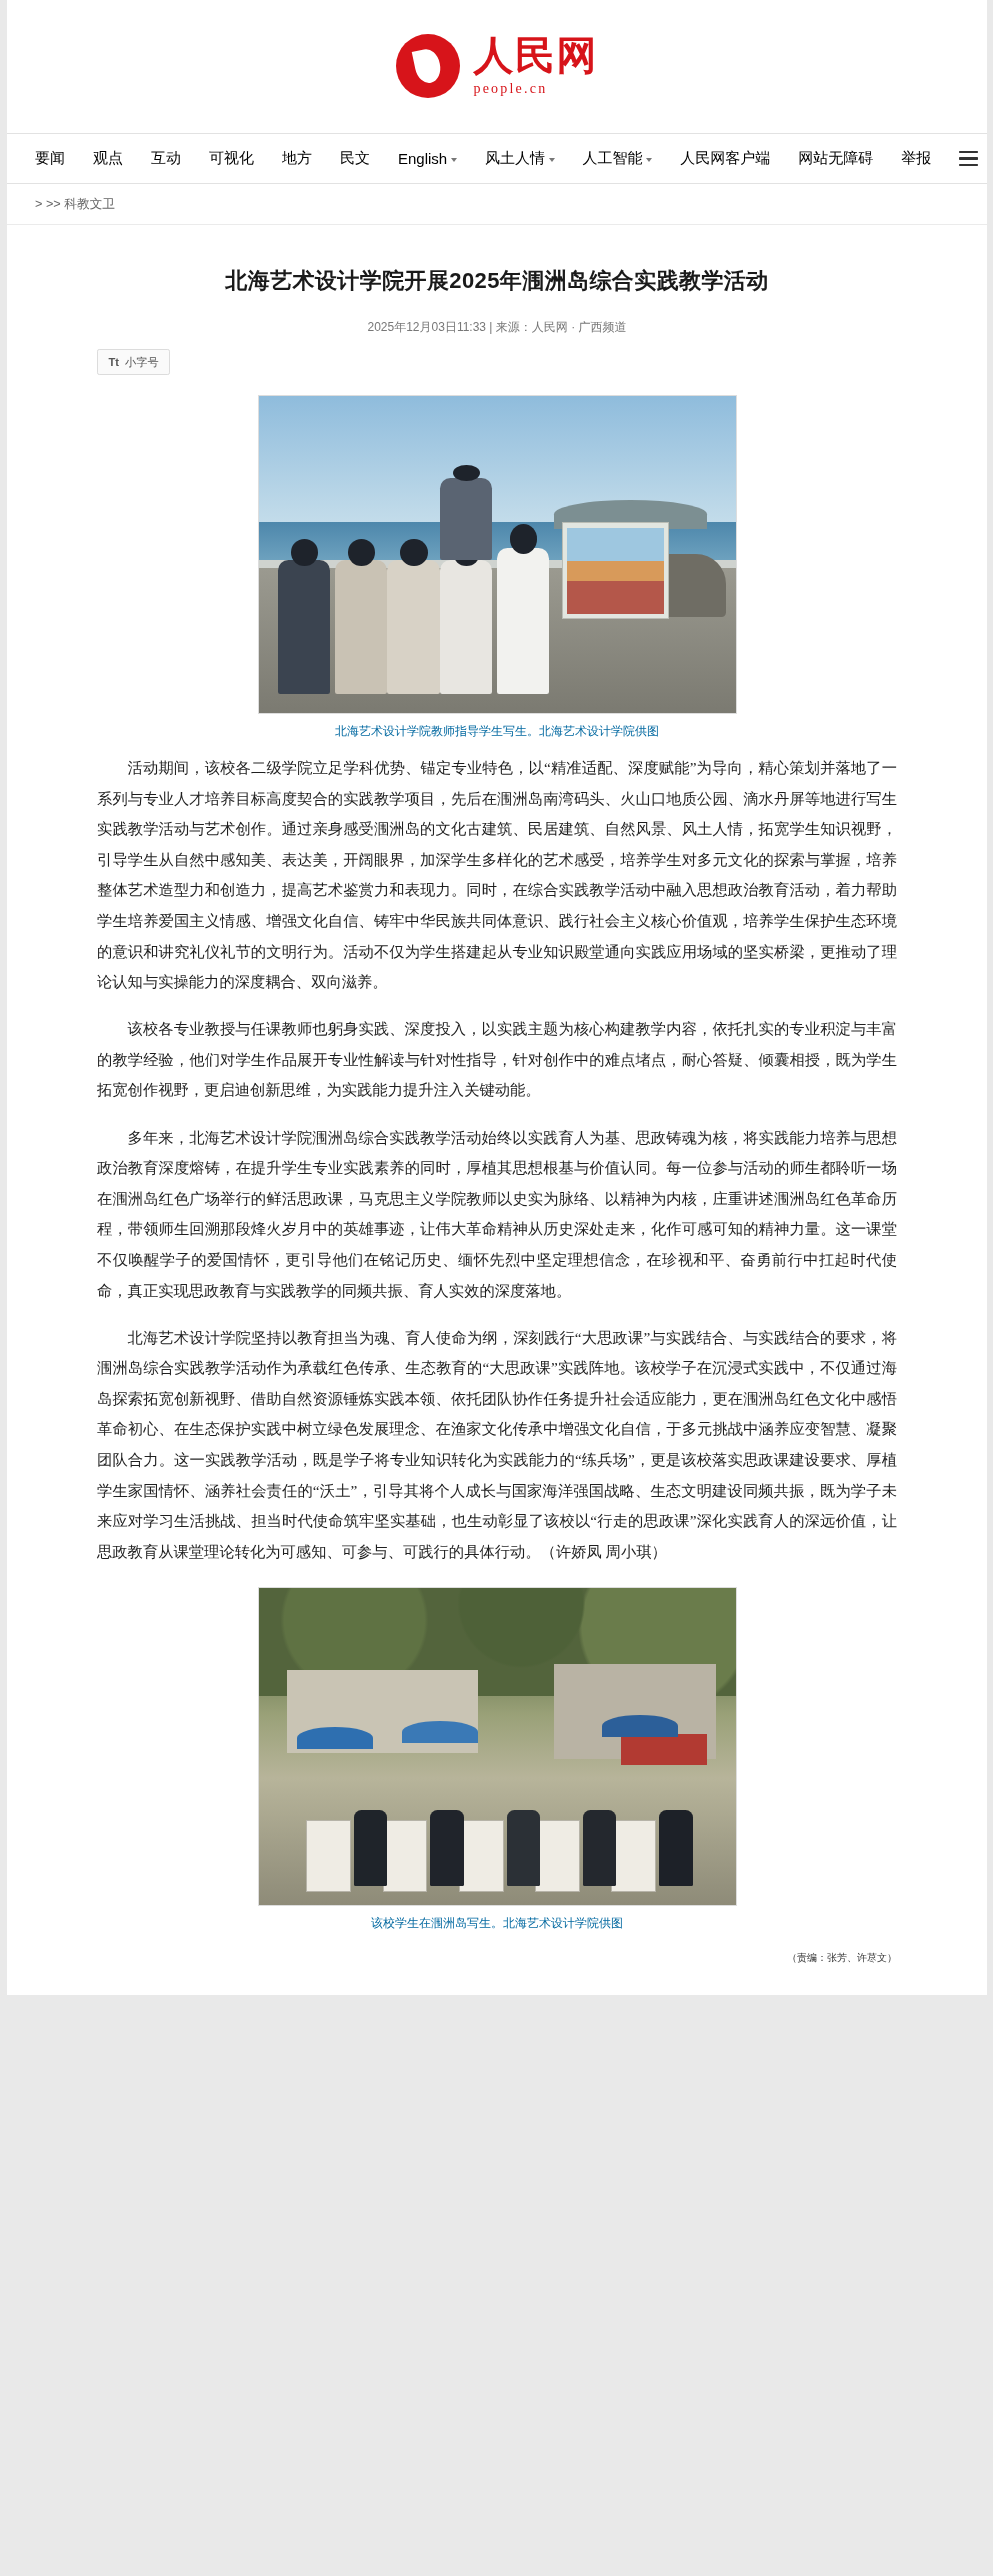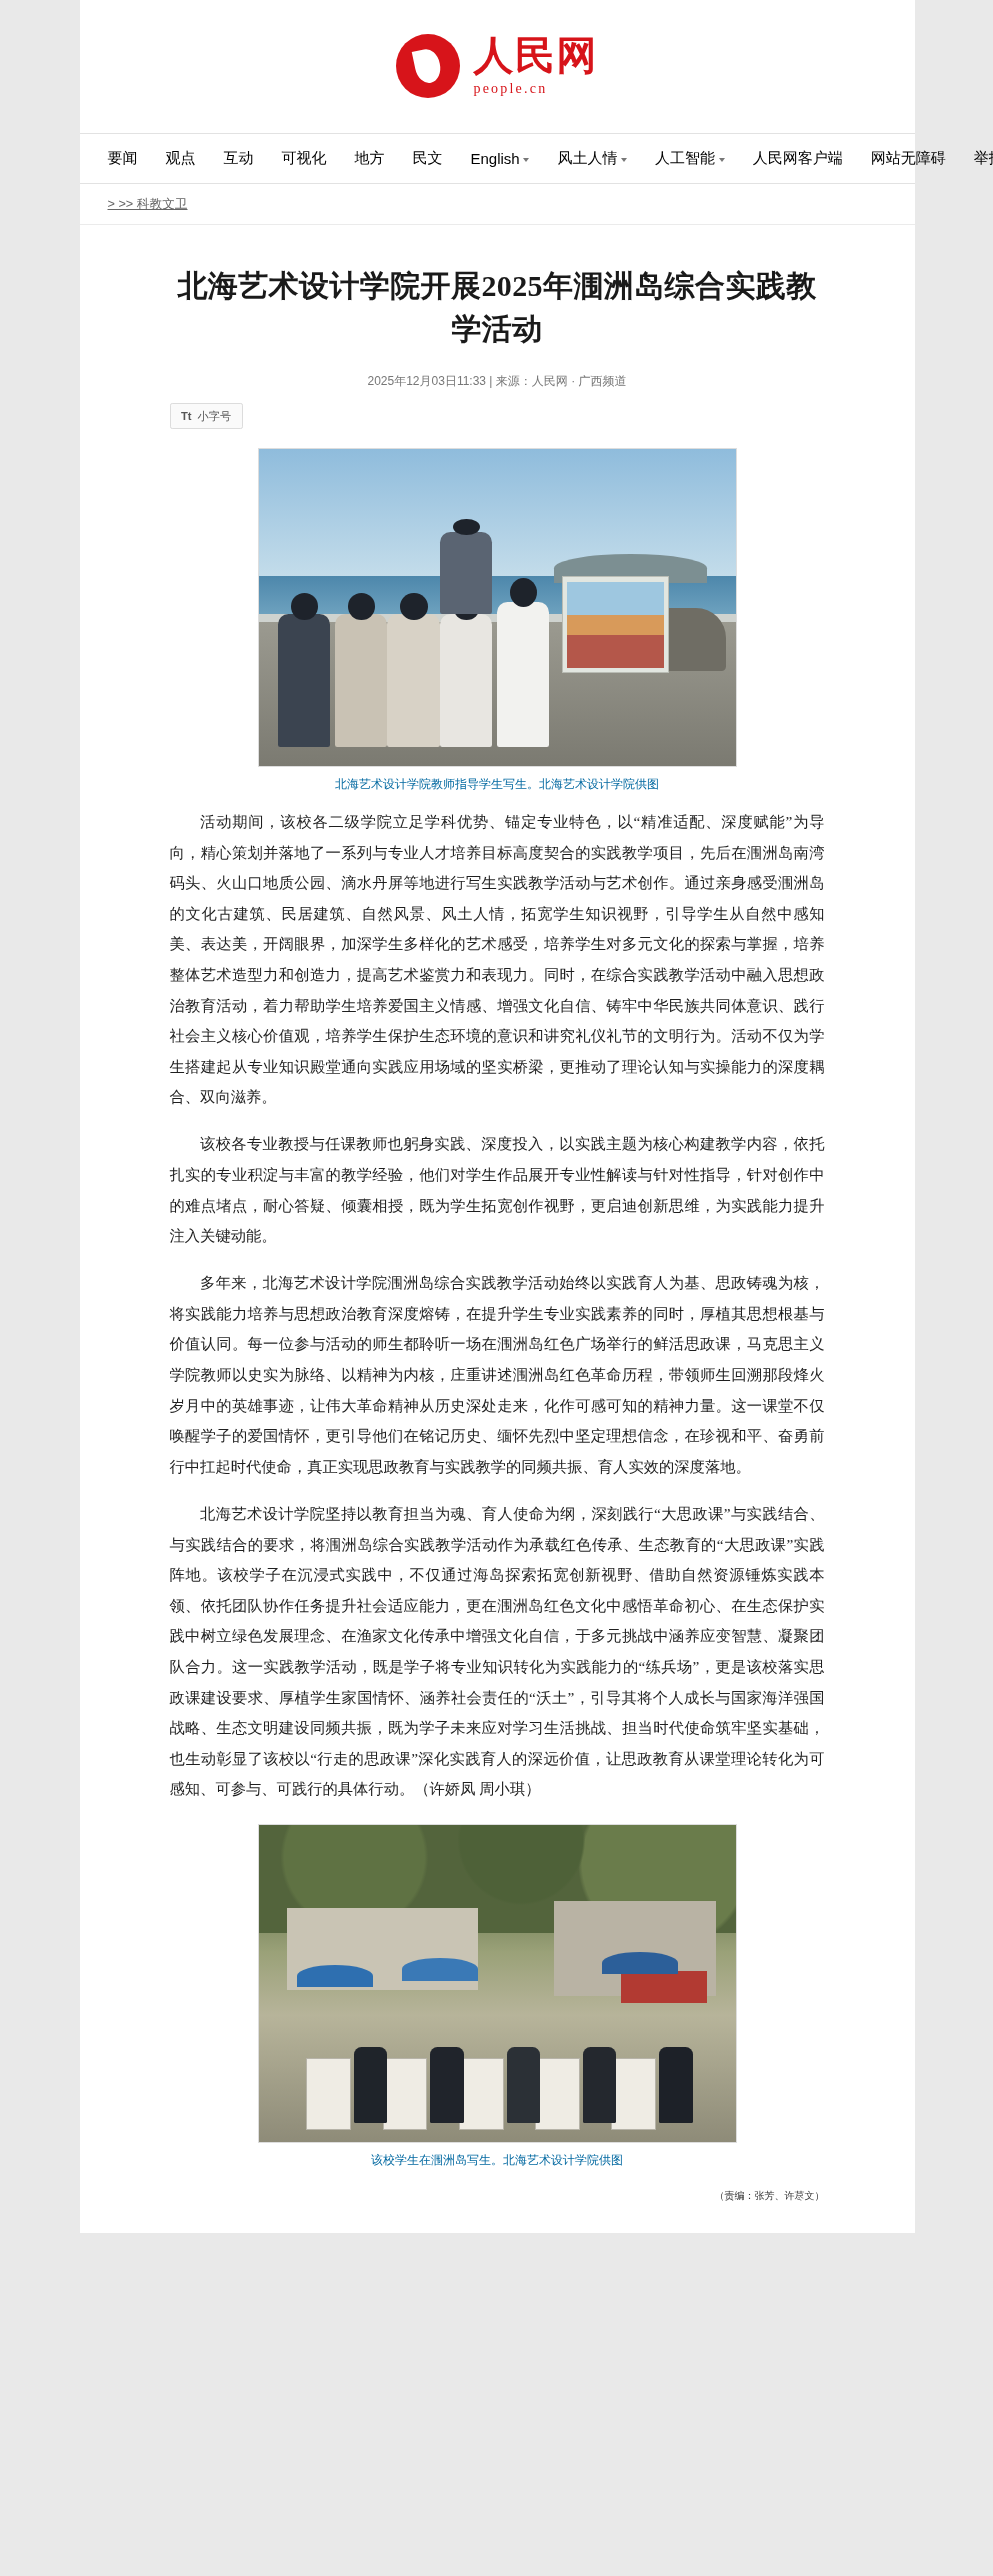--- a/index.html
+++ b/index.html
@@ -5,21 +5,21 @@
   html, body {
     margin: 0;
     padding: 0;
     background: #e9e9e9;
   }
   body {
     font-family: "Liberation Sans", sans-serif;
     width: 994px;
   }
   .page {
-    width: 835px;
+    width: 980px;
     margin: 0 auto;
     background: #ffffff;
     position: relative;
   }
 
   
   .logo-bar {
     height: 132px;
     background: #ffffff;
     display: flex;
@@ -107,31 +107,30 @@
   .nav-right { display: flex; align-items: center; gap: 19.4px; padding-left: 13.5px; }
   .hamburger { width: 19.4px; height: 15px; display: flex; flex-direction: column; justify-content: space-between; cursor: pointer;}
   .hamburger span { display: block; height: 2.2px; background: #333; border-radius: 0.7px; }
 
   
   .breadcrumb {
     font-size: 12.7px;
     color: #666;
     padding: 12px 28px 10.5px 28px;
     border-bottom: 0.7px solid #ebebeb;
-    text-decoration: underline;
   }
 
   
   .article {
     padding: 27px 90px 30px 90px;
     box-sizing: border-box;
   }
   h1.title {
-    font-family: Liberation Serif, serif;
-    font-size: 30px;
+    font-family: Liberation Sans, sans-serif;
+    font-size: 22px;
     line-height: 1.42;
     text-align: center;
     font-weight: bold;
     color: #1a1a1a;
     margin: 13.5px 0 22.4px 0;
     letter-spacing: 0.4px;
   }
   .meta {
     text-align: center;
     font-size: 12px;

